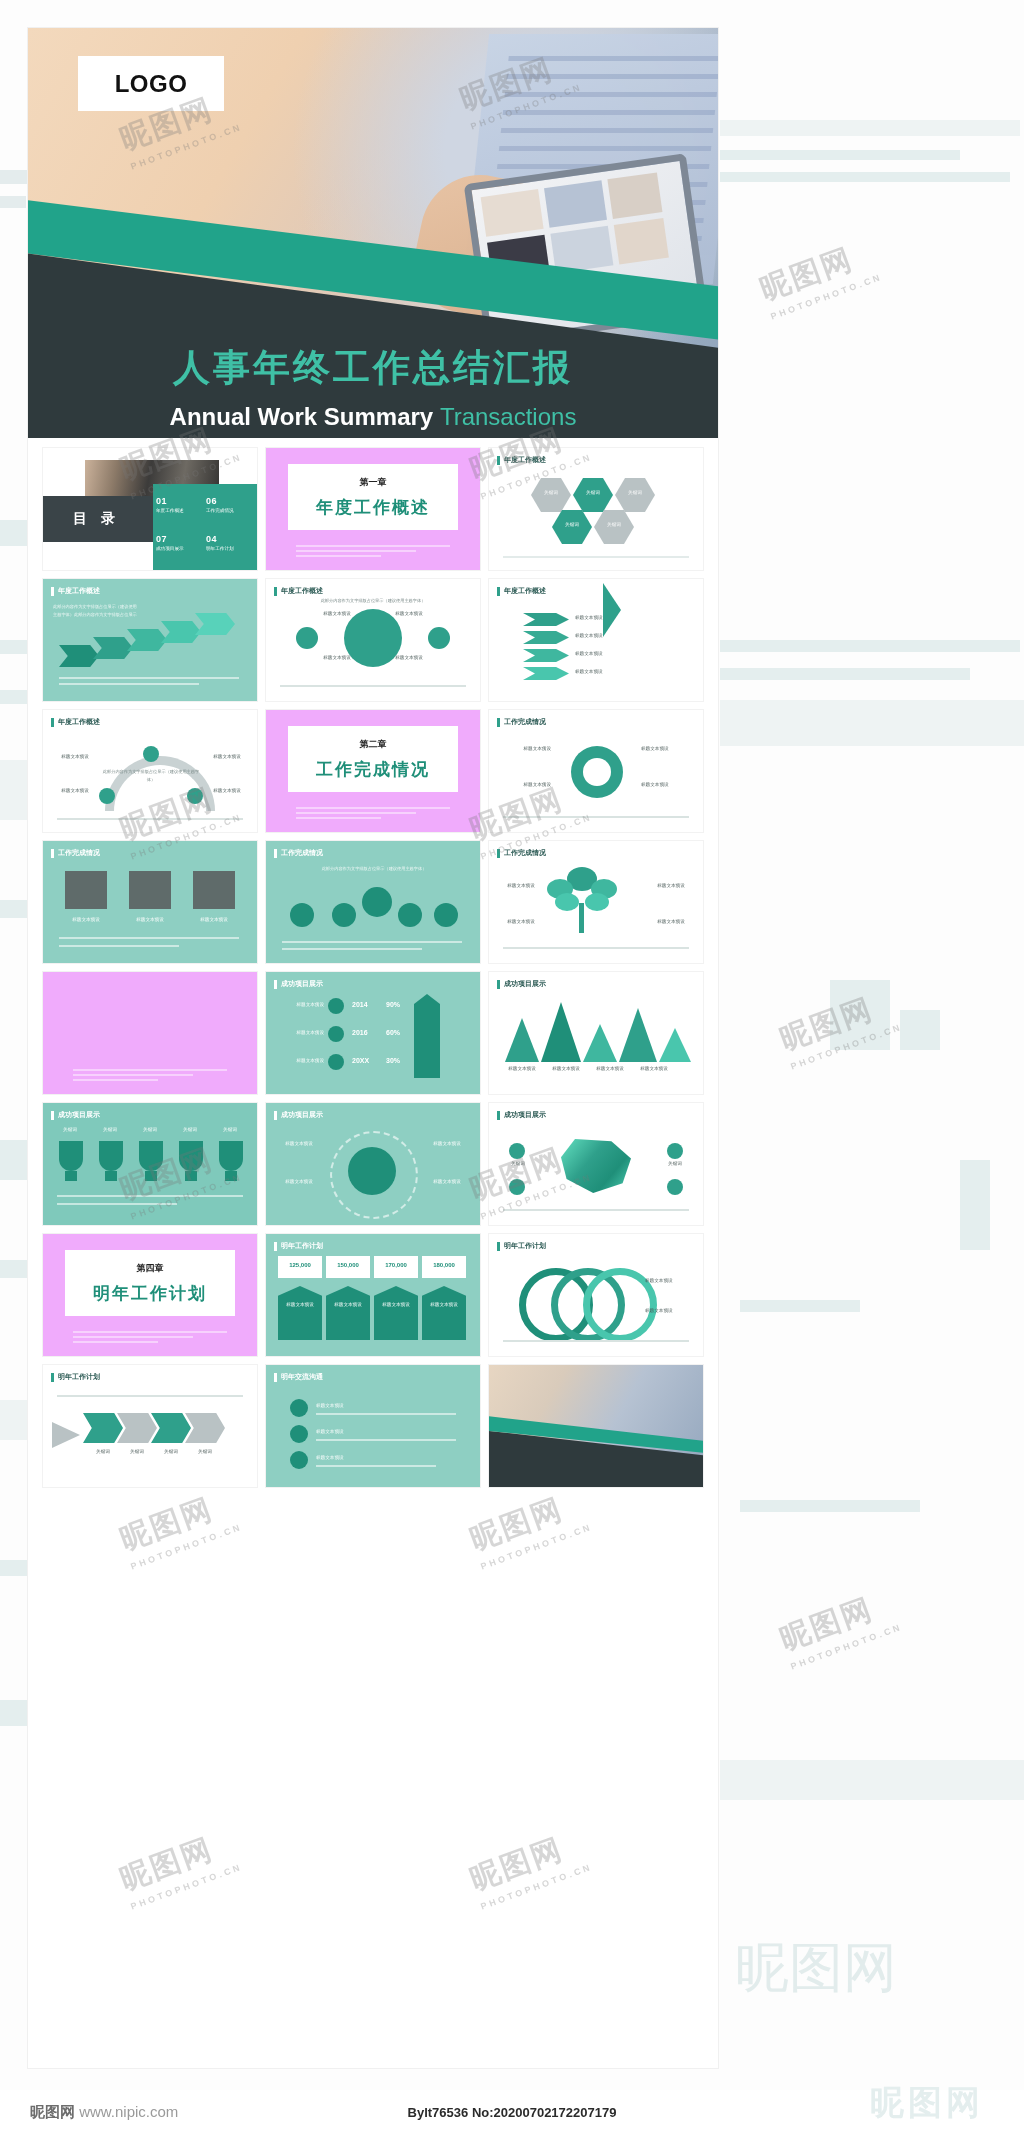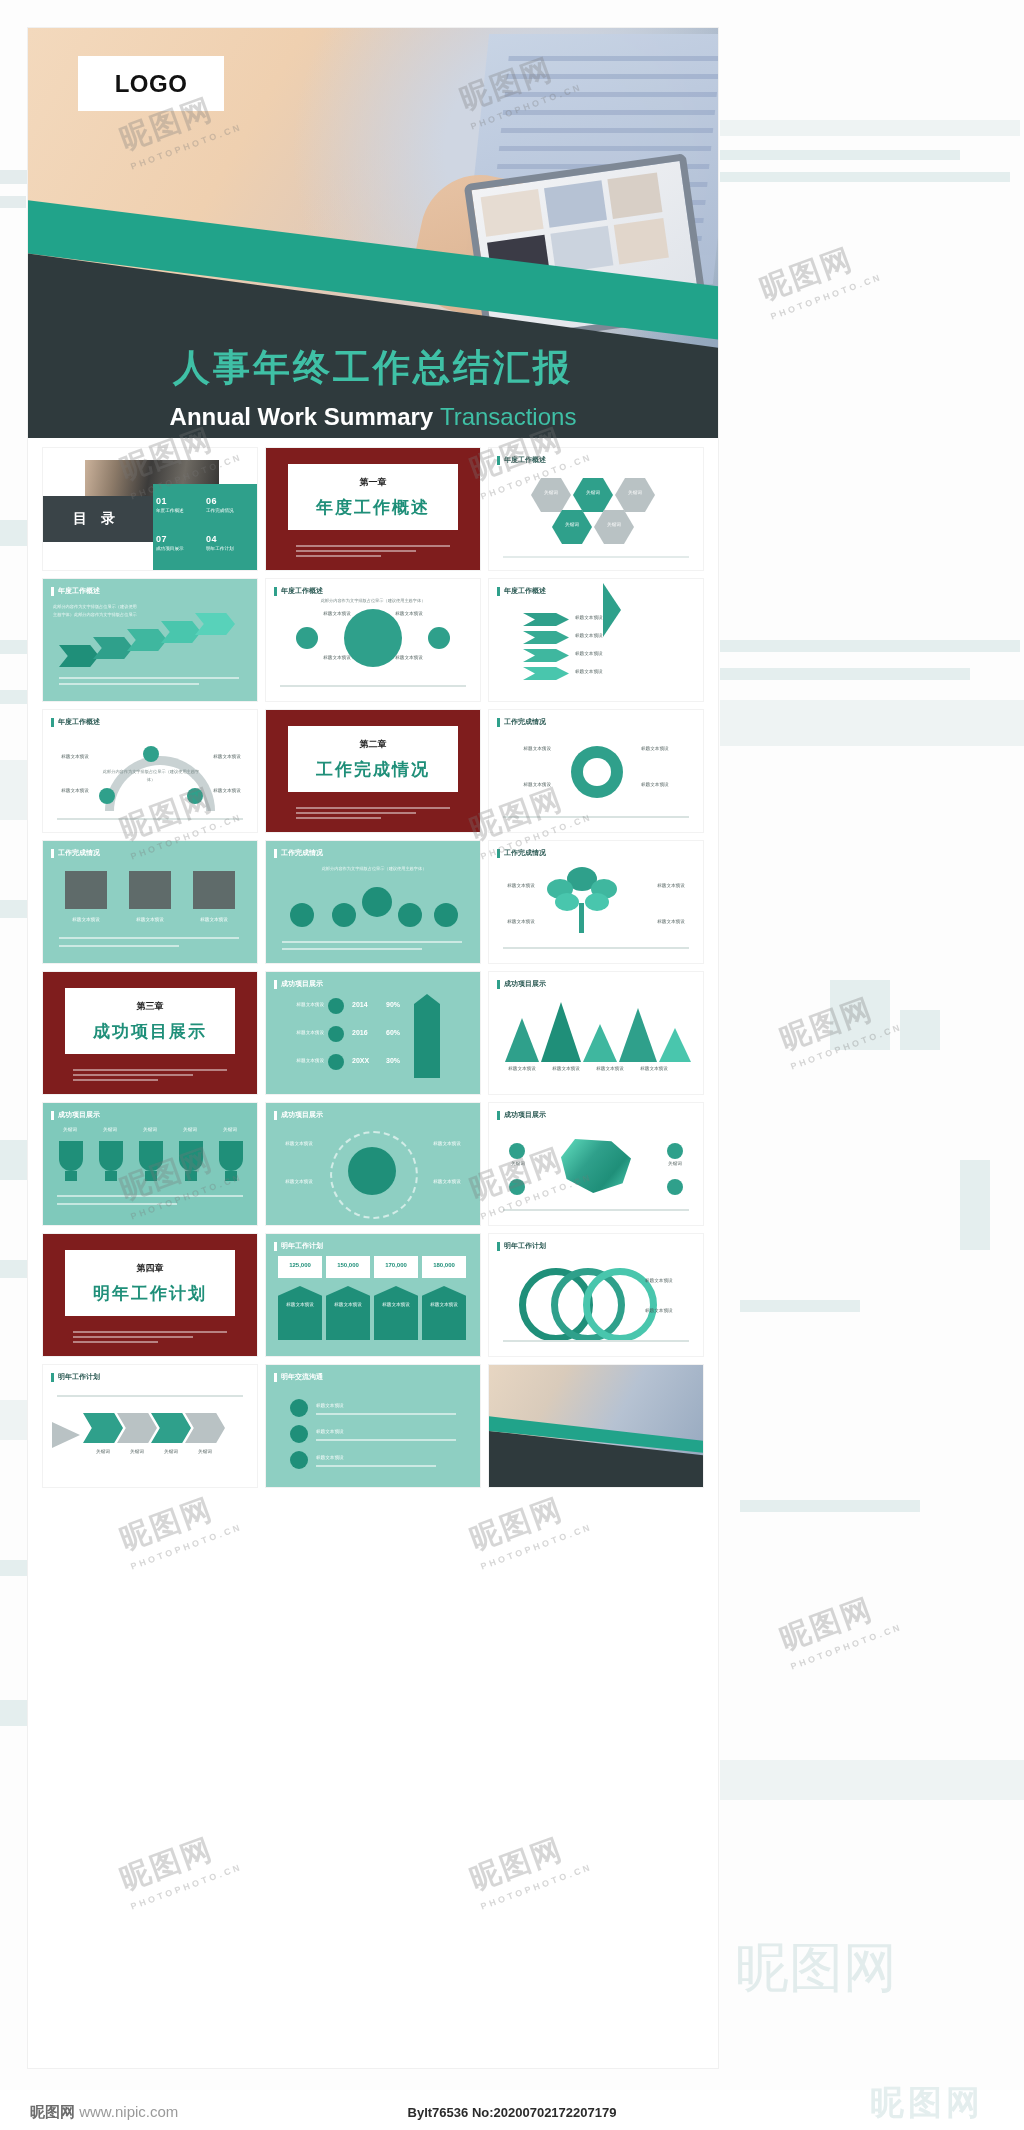--- a/index.html
+++ b/index.html
@@ -51,21 +51,21 @@
      font-family:"DejaVu Sans","Liberation Sans",sans-serif;}
   #coverSub{position:absolute;left:0;right:0;top:375px;text-align:center;font-size:24px;font-weight:bold;}
   #coverSub .w{color:#ffffff;}
   #coverSub .t{color:#3fc0a6;font-weight:normal;}
 
   
   #grid{position:absolute;left:15px;top:420px;width:660px;
         display:grid;grid-template-columns:repeat(3,214px);gap:9px 9px;}
   .slide{width:214px;height:122px;background:#fff;position:relative;overflow:hidden;
          box-shadow:0 0 0 1px #f2f2f2;}
-  .slide.teal{background:#7f1d1d;}
+  .slide.teal{background:#f0abfc;}
   .slide.lite{background:#8ecfc2;}
   .slide.mint{background:#7fc9bb;}
 
   
   .shead{position:absolute;left:8px;top:7px;font-size:7px;font-weight:bold;color:#2f5d57;
          padding-left:7px;}
   .shead:before{content:"";position:absolute;left:0;top:1px;width:3px;height:9px;background:#2fa08b;}
   .slide.lite .shead,.slide.mint .shead{color:#ffffff;}
   .slide.lite .shead:before,.slide.mint .shead:before{background:#ffffff;}
 
@@ -352,24 +352,20 @@
       <div class="cir" style="left:96px;top:52px;width:24px;height:18px;background:#49c6ad;"></div>
       <div class="blk" style="left:90px;top:62px;width:5px;height:30px;background:#2fa08b;"></div>
       <div class="lbl" style="left:8px;top:42px;width:48px;">标题文本预设</div>
       <div class="lbl" style="left:8px;top:78px;width:48px;">标题文本预设</div>
       <div class="lbl" style="left:158px;top:42px;width:48px;">标题文本预设</div>
       <div class="lbl" style="left:158px;top:78px;width:48px;">标题文本预设</div>
       <div class="ln" style="left:14px;top:106px;width:186px;"></div>
     </div>
 
     <div class="slide teal">
-      <div class="chap">
-        <div class="n">第三章</div>
-        <div class="t">成功项目展示</div>
-      </div>
       <div class="chapfoot">
           <i></i>
           <i></i>
           <i></i>
         </div>
     </div>
 
     <div class="slide lite">
       <div class="shead">成功项目展示</div>
       <div class="cir" style="left:62px;top:26px;width:16px;height:16px;background:#1f8f79;"></div>

